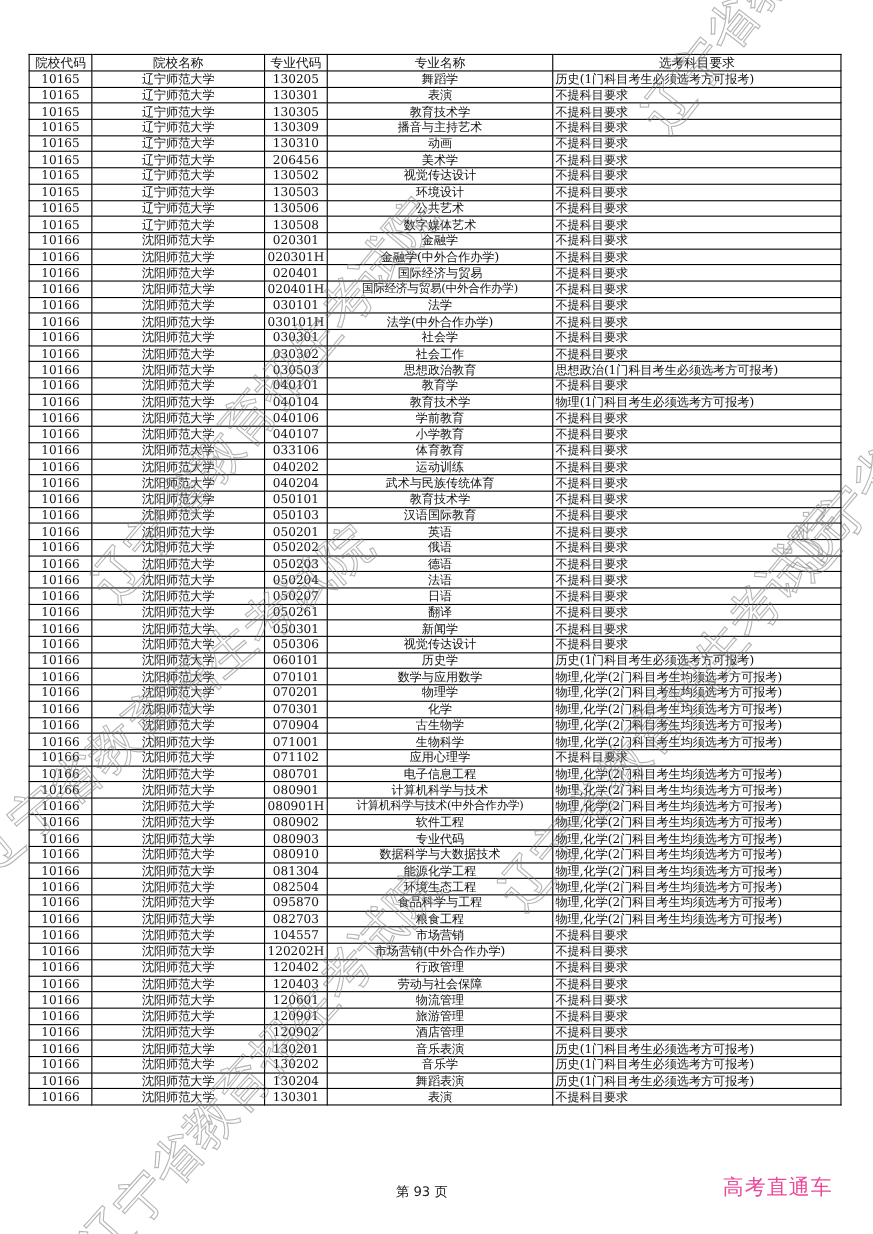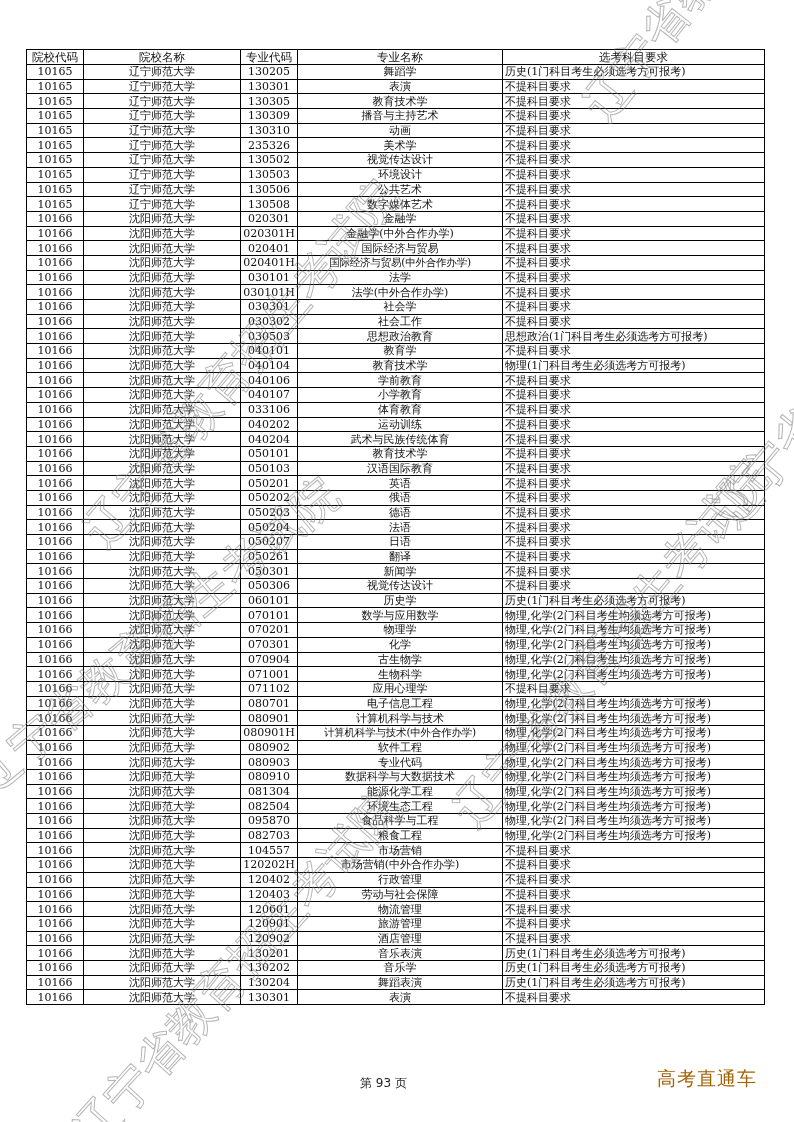--- a/index.html
+++ b/index.html
@@ -18,21 +18,21 @@
   table.req th { font-family: "DejaVu Sans", "Liberation Sans", sans-serif;
     font-weight: normal; font-size: 11.5px; text-align: center; height: 14px; }
   td.c { text-align: center; }
   td.l { text-align: left; }
   col.c1 { width: 57px; } col.c2 { width: 157px; } col.c3 { width: 57px; }
   col.c4 { width: 205px; } col.c5 { width: 262px; }
   td.name4 { font-size: 10.5px; letter-spacing: -0.2px; }
   .footer-page { position: absolute; top: 1075px; left: 360px; font-size: 12px;
     font-family: "DejaVu Sans", "Liberation Sans", sans-serif; color: #222; }
   .brand { position: absolute; top: 1066px; left: 657px; font-size: 19px;
-    font-family: "DejaVu Sans", "Liberation Sans", sans-serif; color: #a16207; letter-spacing: 1px; }
+    font-family: "DejaVu Sans", "Liberation Sans", sans-serif; color: #ec4899; letter-spacing: 1px; }
   .wm { position: absolute; font-family: "DejaVu Sans", "Liberation Sans", sans-serif;
     font-size: 46px; color: transparent; -webkit-text-stroke: 1px rgba(120,120,120,0.55);
     transform-origin: left top; white-space: nowrap; pointer-events: none; }
 </style>
 </head>
 <body>
 
 <div class="page">
   <table class="req">
     <colgroup>
@@ -83,21 +83,21 @@
         <tr>
           <td class="c">10165</td>
           <td class="c">辽宁师范大学</td>
           <td class="c">130310</td>
           <td class="c">动画</td>
           <td class="l">不提科目要求</td>
         </tr>
         <tr>
           <td class="c">10165</td>
           <td class="c">辽宁师范大学</td>
-          <td class="c">235326</td>
+          <td class="c">206456</td>
           <td class="c">美术学</td>
           <td class="l">不提科目要求</td>
         </tr>
         <tr>
           <td class="c">10165</td>
           <td class="c">辽宁师范大学</td>
           <td class="c">130502</td>
           <td class="c">视觉传达设计</td>
           <td class="l">不提科目要求</td>
         </tr>

